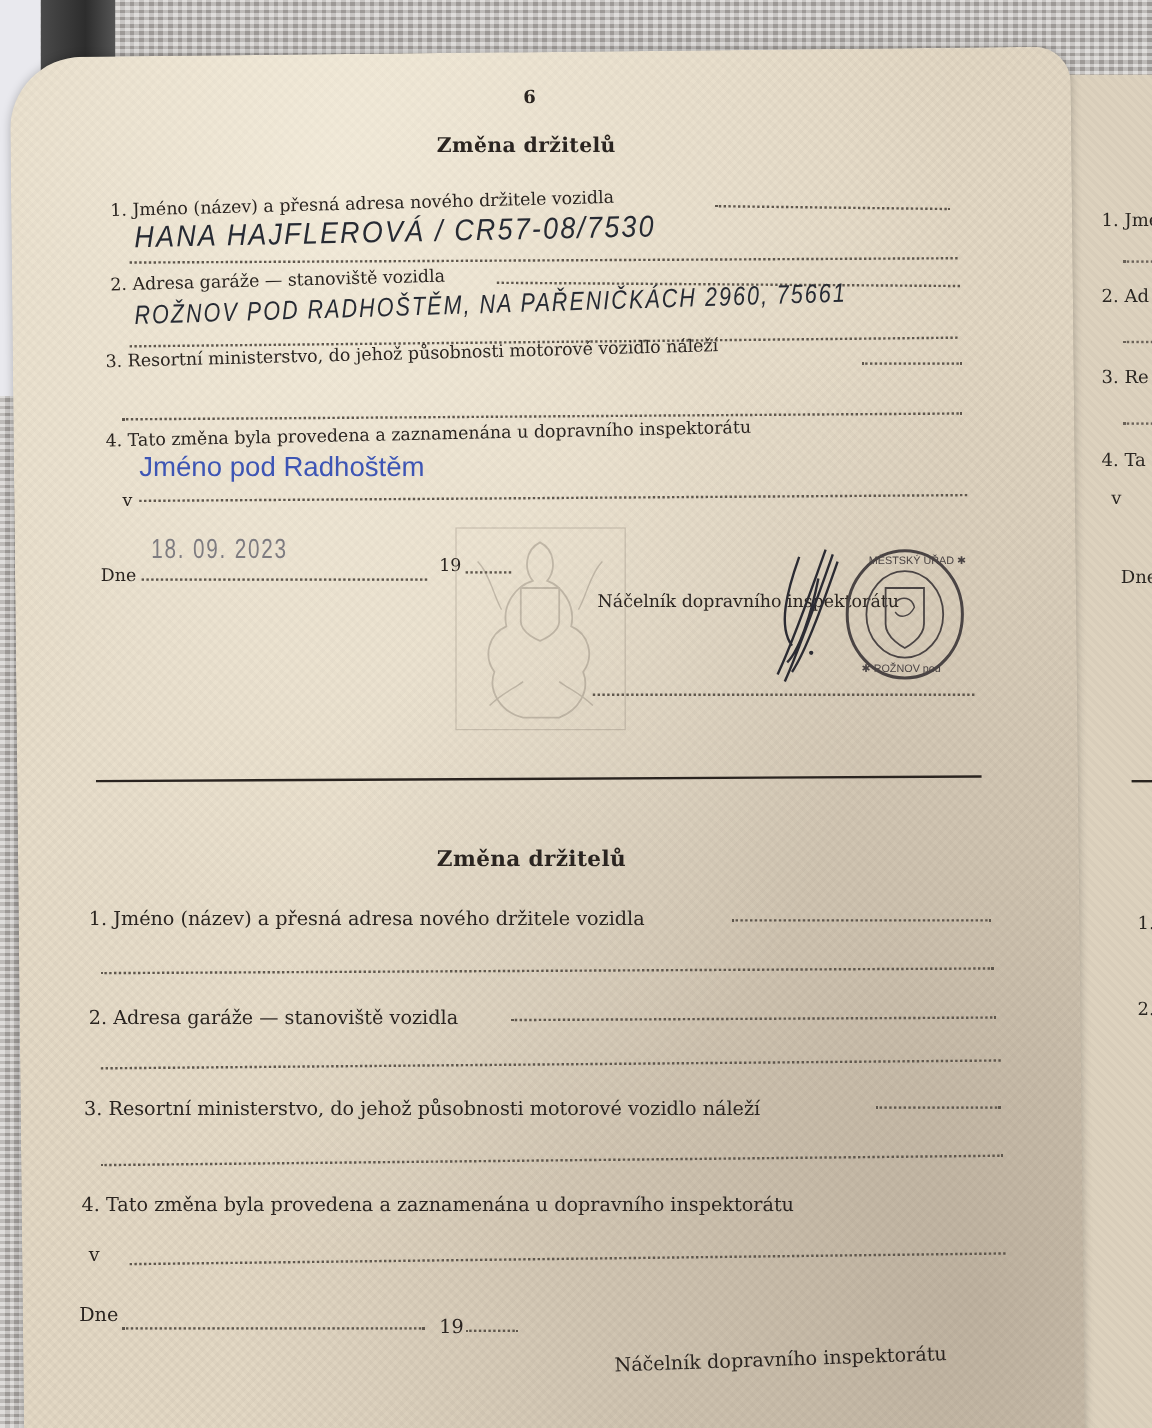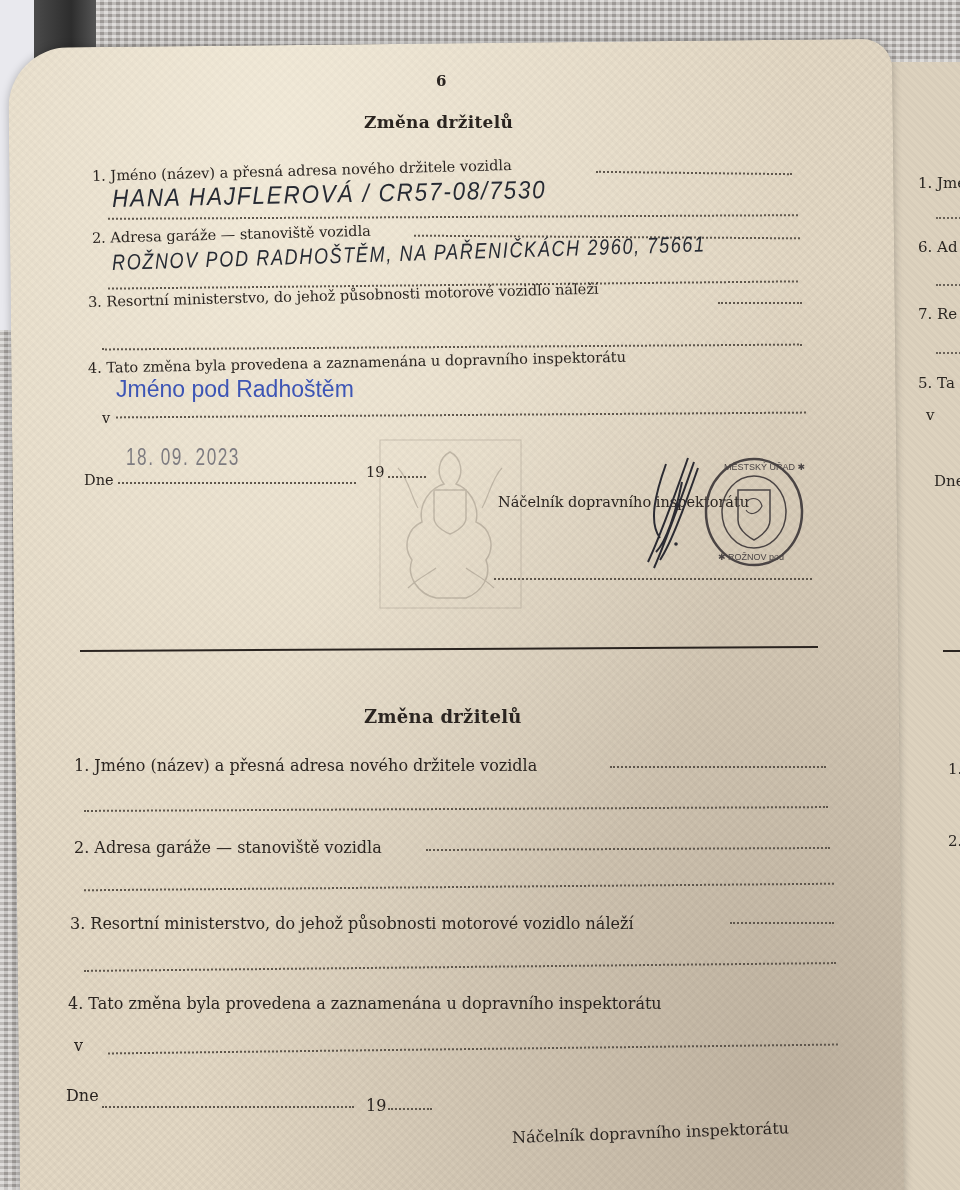--- a/index.html
+++ b/index.html
@@ -85,25 +85,25 @@
 </head>
 <body>
 
 <div class="mat"></div>
 <div class="white-sheet"></div>
 <div class="dark-cover"></div>
 
 <div class="page-right">
   <span class="r-item" style="top:112px">1. Jmé</span>
   <div class="r-dots" style="top:155px"></div>
-  <span class="r-item" style="top:176px">6. Ad</span>
+  <span class="r-item" style="top:176px">2. Ad</span>
   <div class="r-dots" style="top:222px"></div>
-  <span class="r-item" style="top:243px">7. Re</span>
+  <span class="r-item" style="top:243px">3. Re</span>
   <div class="r-dots" style="top:290px"></div>
-  <span class="r-item" style="top:312px">5. Ta</span>
+  <span class="r-item" style="top:312px">4. Ta</span>
   <span class="r-item" style="top:344px; left:78px">v</span>
   <span class="r-item" style="top:410px; left:86px">Dne</span>
   <div style="position:absolute; left:95px; top:588px; width:40px; height:2px; background:#2a2420;"></div>
   <span class="r-item" style="top:698px; left:100px">1.</span>
   <span class="r-item" style="top:770px; left:100px">2.</span>
 </div>
 
 <div class="page-left"></div>
 
 <span class="txt page-num" style="left:436px; top:72px">6</span>

